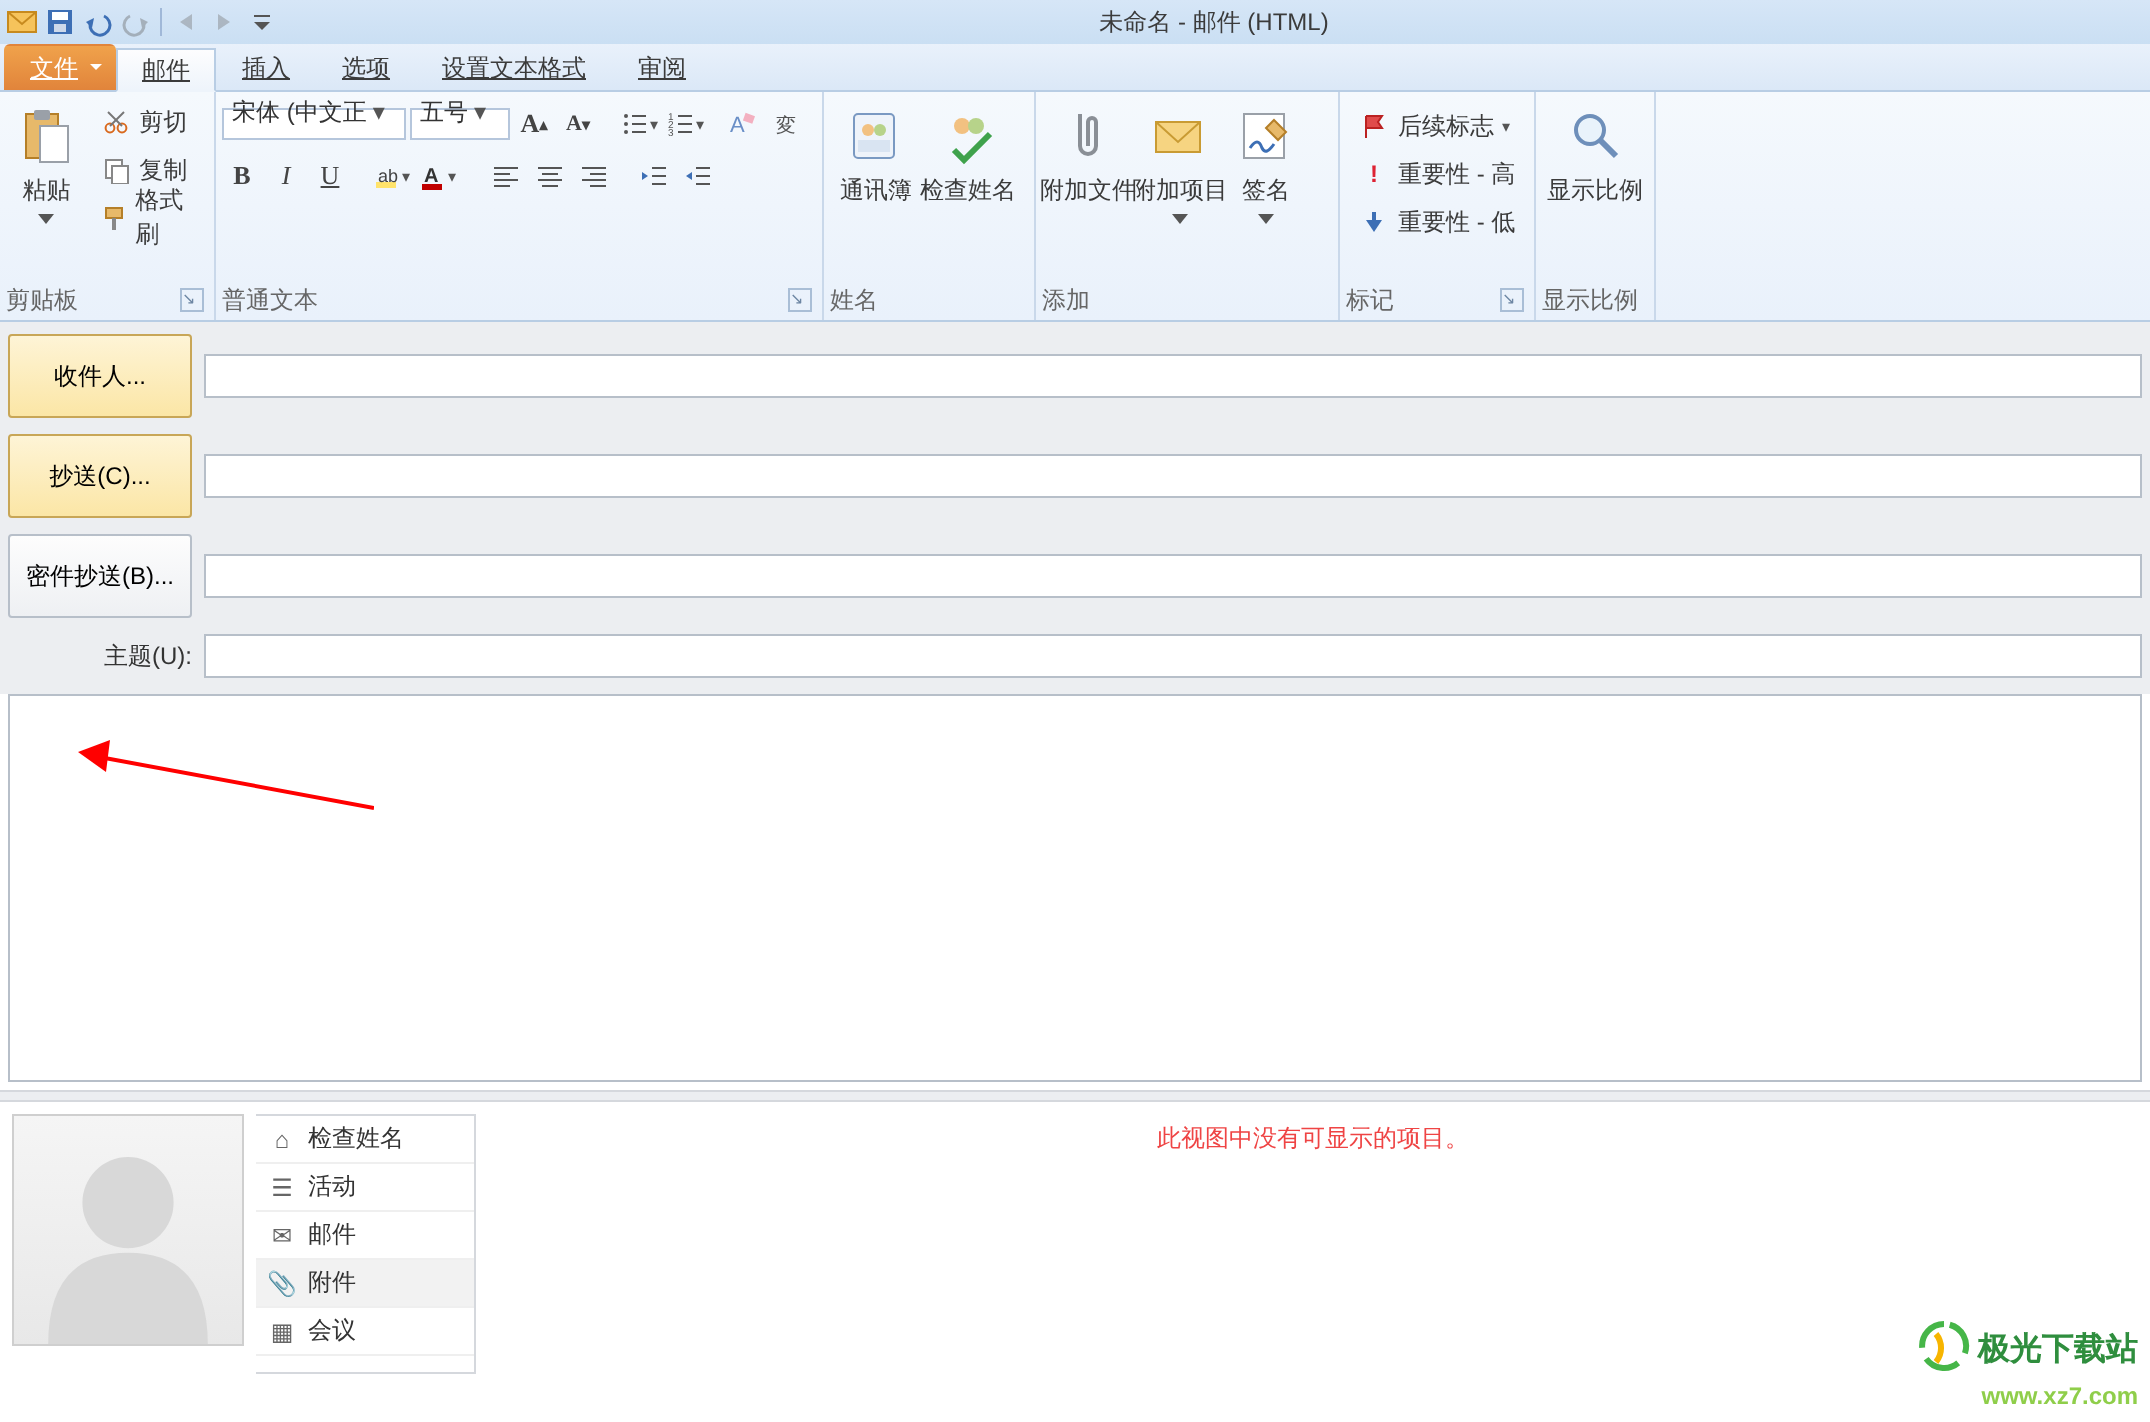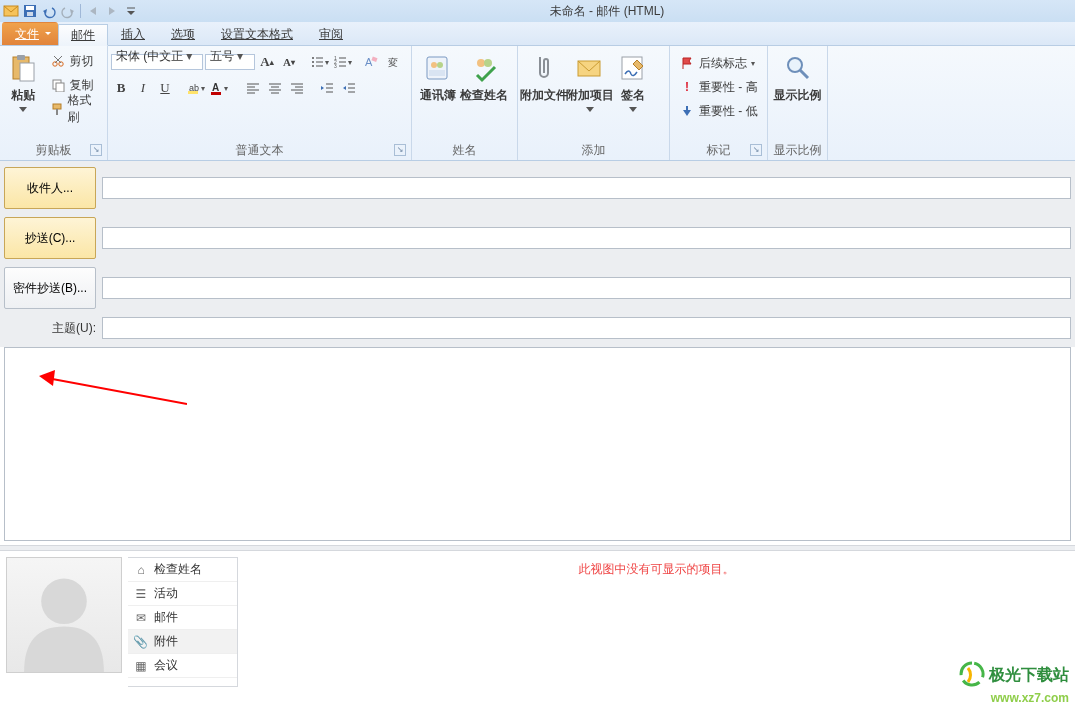--- a/index.html
+++ b/index.html
@@ -13,23 +13,23 @@
   
   .tabs{height:24px;background:linear-gradient(#e9f1fb,#dbe8f7);display:flex;align-items:flex-end;border-bottom:1px solid #b8cde4;padding-left:0;}
   .tab{height:22px;padding:0 12px;display:flex;align-items:center;font-size:12px;color:#3b3b3b;cursor:pointer;border:1px solid transparent;border-bottom:none;position:relative;text-decoration:underline;}
   .tab.file{background:linear-gradient(#f0a24b,#e1843b);color:#fff;border-radius:3px 3px 0 0;height:23px;margin-left:2px;padding-right:18px;}
   .tab.file::after{content:"";position:absolute;right:6px;top:9px;border:3px solid transparent;border-top-color:#fff;}
   .tab.active{background:linear-gradient(#fdfdfe,#eef4fb);border-color:#b8cde4;border-bottom:1px solid #eef4fb;margin-bottom:-1px;}
   
   .ribbon{height:115px;background:linear-gradient(#f5f9fd,#e9f1fb);border-bottom:1px solid #b8cde4;display:flex;}
   .group{border-right:1px solid #c9d8ea;display:flex;flex-direction:column;padding:2px 3px 0 3px;}
   .group-body{flex:1;display:flex;align-items:flex-start;}
-  .group-label{height:18px;text-align:center;font-size:12px;color:#666;position:relative;}
+  .group-label{height:18px;font-size:12px;color:#666;position:relative;}
   .group-label .launcher{position:absolute;right:2px;top:2px;width:12px;height:12px;border:1px solid #a9bed6;font-size:8px;line-height:10px;color:#6d86a3;cursor:pointer;}
-  .bigbtn{width:46px;display:flex;flex-direction:column;align-items:center;justify-content:space-between;padding-top:4px;gap:3px;cursor:pointer;font-weight:bold;}
+  .bigbtn{width:46px;display:flex;flex-direction:column;align-items:center;justify-content:space-between;padding-top:4px;gap:3px;cursor:pointer;}
   .bigbtn .ic{width:32px;height:32px;display:flex;align-items:center;justify-content:center;}
   .bigbtn .lbl{font-size:12px;color:#3b3b3b;text-align:center;white-space:nowrap;}
   .col{display:flex;flex-direction:column;gap:2px;padding:2px 2px;}
   .smbtn{display:flex;align-items:center;gap:4px;height:22px;padding:0 4px;cursor:pointer;font-size:12px;color:#3b3b3b;}
   .smbtn .sic{width:16px;height:16px;display:inline-flex;align-items:center;justify-content:center;}
   .tb-row{display:flex;align-items:center;gap:2px;height:24px;}
   .combo{height:16px;border:1px solid #b5c6dc;background:#fff;display:flex;align-items:center;padding:0 2px 12px 4px;font-size:12px;color:#333;}
   .combo .dd{width:12px;text-align:center;color:#555;}
   .tbtn{min-width:20px;height:20px;display:inline-flex;align-items:center;justify-content:center;cursor:pointer;border:1px solid transparent;font-size:13px;color:#444;}
   .tbtn .dd{font-size:8px;margin-left:1px;color:#555;}

